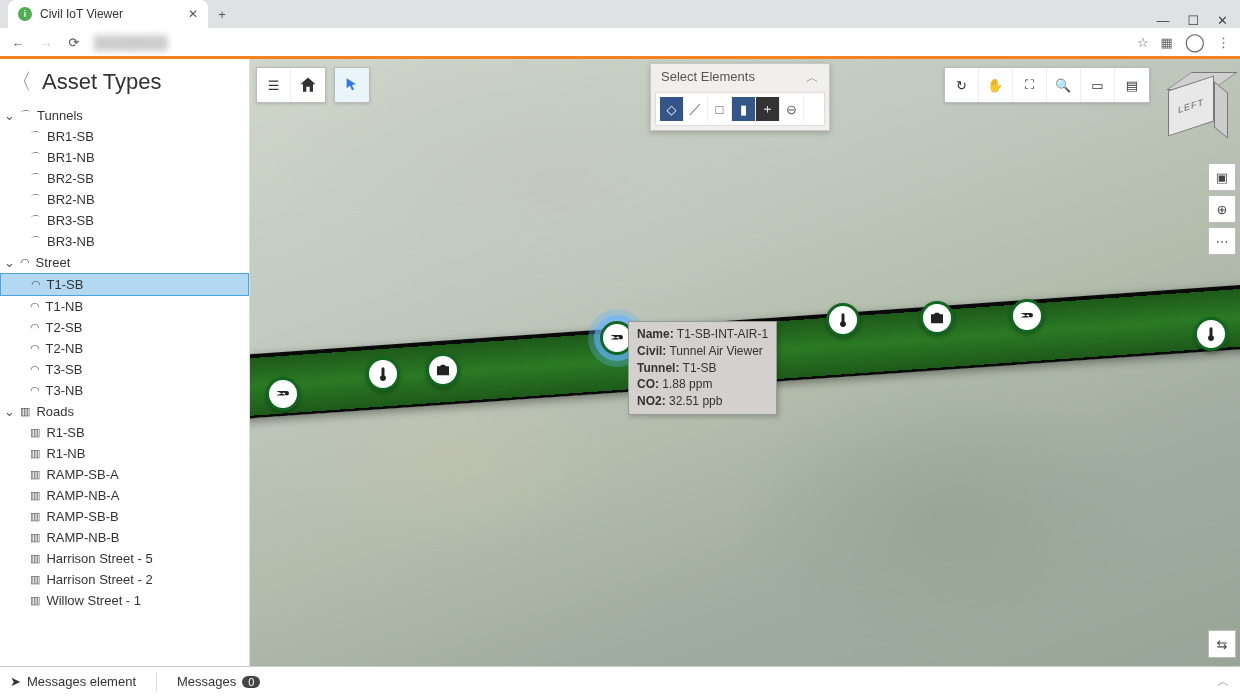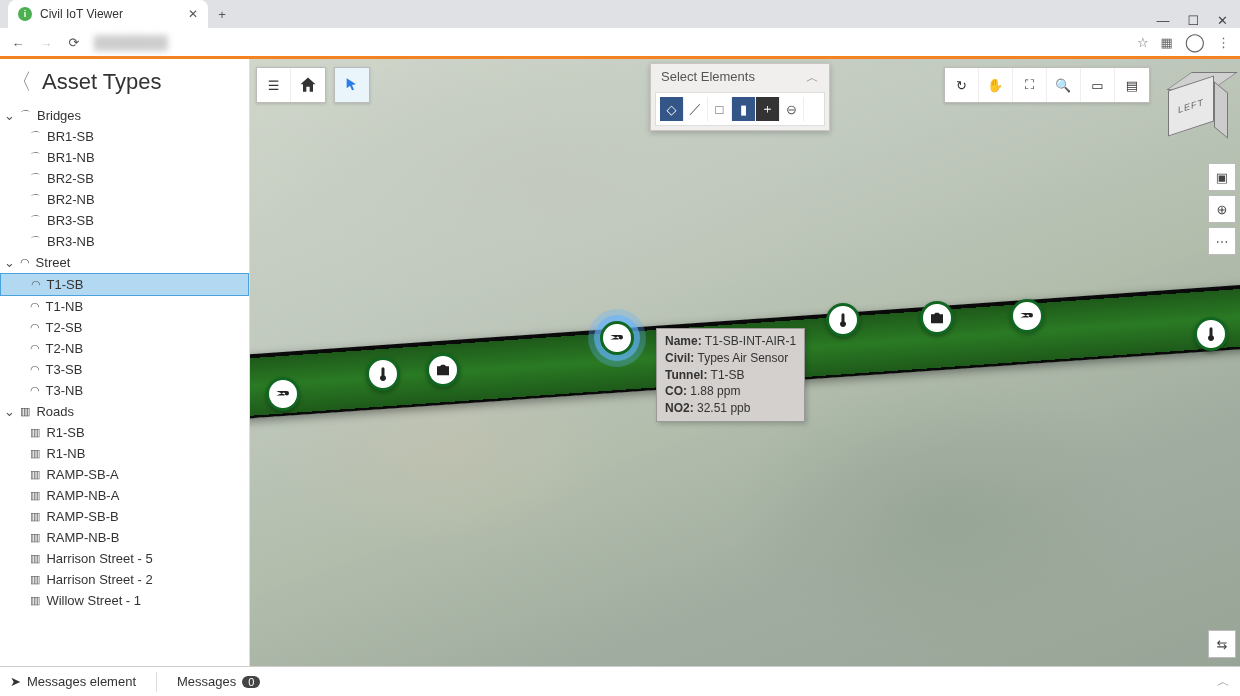--- a/index.html
+++ b/index.html
@@ -127,21 +127,21 @@
   <div class="sidebar">
     <div class="sidebar-header">
       <span class="back">〈</span>
       <span>Asset Types</span>
     </div>
     <div class="tree" id="tree">
         <div class="group">
           <div class="group-row">
             <span class="caret">⌄</span>
             <span class="ico">⌒</span>
-            <span>Bridges</span>
+            <span>Tunnels</span>
           </div>
           <div class="item">
             <span class="ico">⌒</span>
             <span>BR1-SB</span>
           </div>
           <div class="item">
             <span class="ico">⌒</span>
             <span>BR1-NB</span>
           </div>
           <div class="item">
@@ -334,23 +334,23 @@
       <svg viewBox="0 0 24 24">
           <path fill="#222" d="M3 8h14a3 3 0 110 6M3 14h10a2 2 0 100-4M3 11h8"></path>
         </svg>
     </div>
     <div class="sensor" style="left:944px; top:258px;">
       <svg viewBox="0 0 24 24">
           <path fill="#222" d="M12 3a2 2 0 012 2v9a4 4 0 11-4 0V5a2 2 0 012-2z"></path>
         </svg>
     </div>
 
-    <div class="info-popup" style="left:378px; top:269px;margin-left:28px;">
+    <div class="info-popup" style="left:378px; top:262px;">
       <div><b>Name:</b> <span>T1-SB-INT-AIR-1</span></div>
-      <div><b>Civil:</b> <span>Types Air Sensor</span></div>
+      <div><b>Civil:</b> <span>Tunnel Air Viewer</span></div>
       <div><b>Tunnel:</b> <span>T1-SB</span></div>
       <div><b>CO:</b> <span>1.88 ppm</span></div>
       <div><b>NO2:</b> <span>32.51 ppb</span></div>
     </div>
 
   </div>
 </div>
 
 <div class="statusbar">
   <div class="section">

